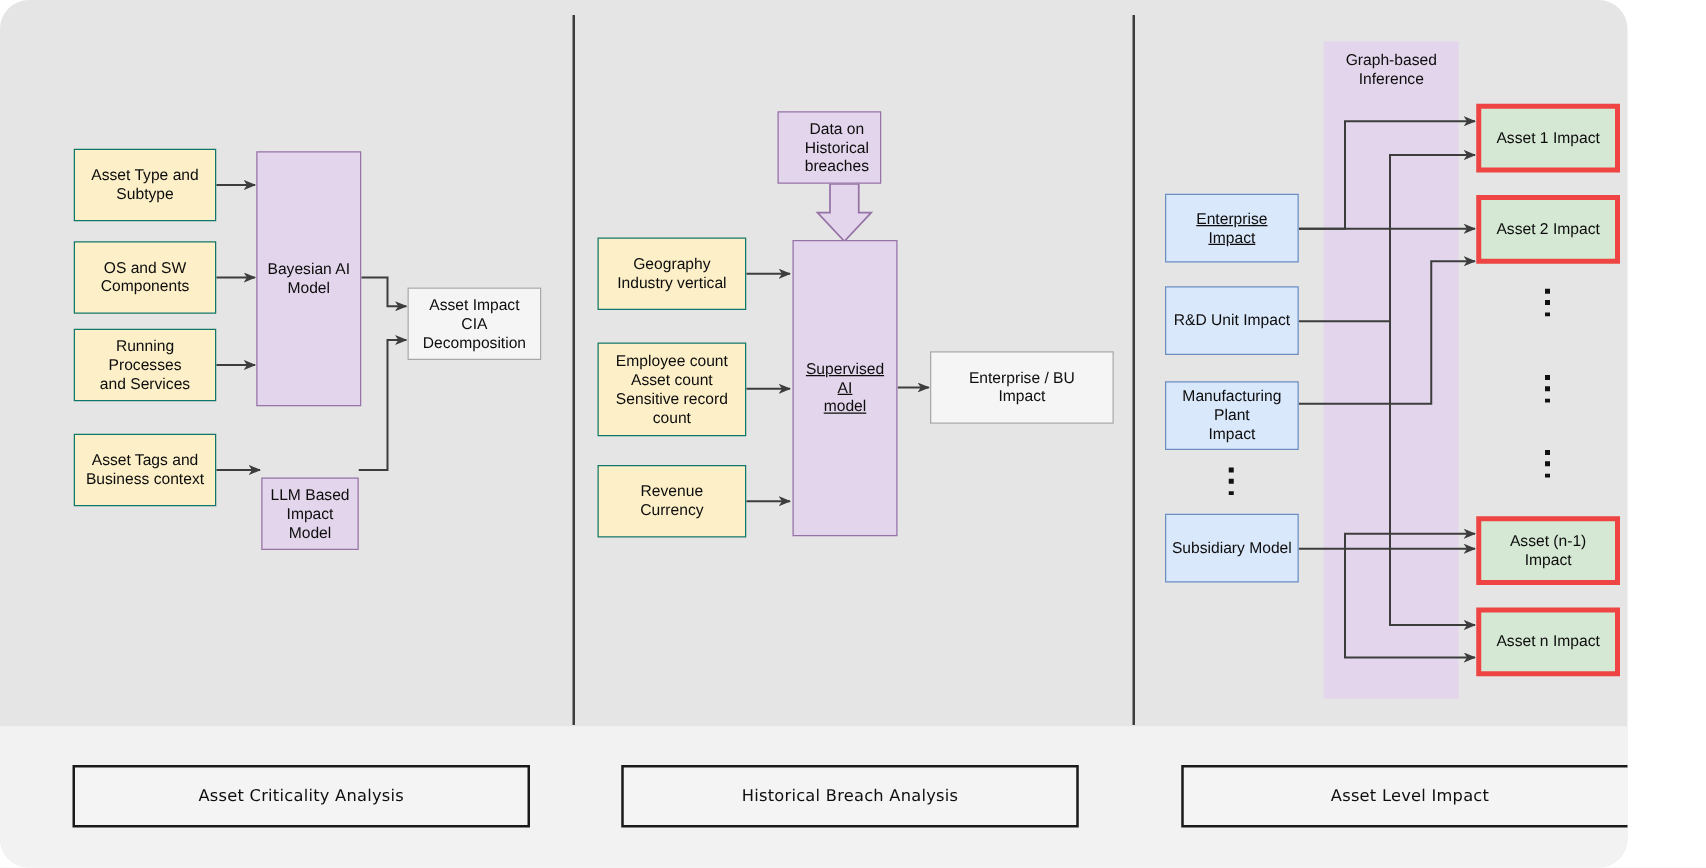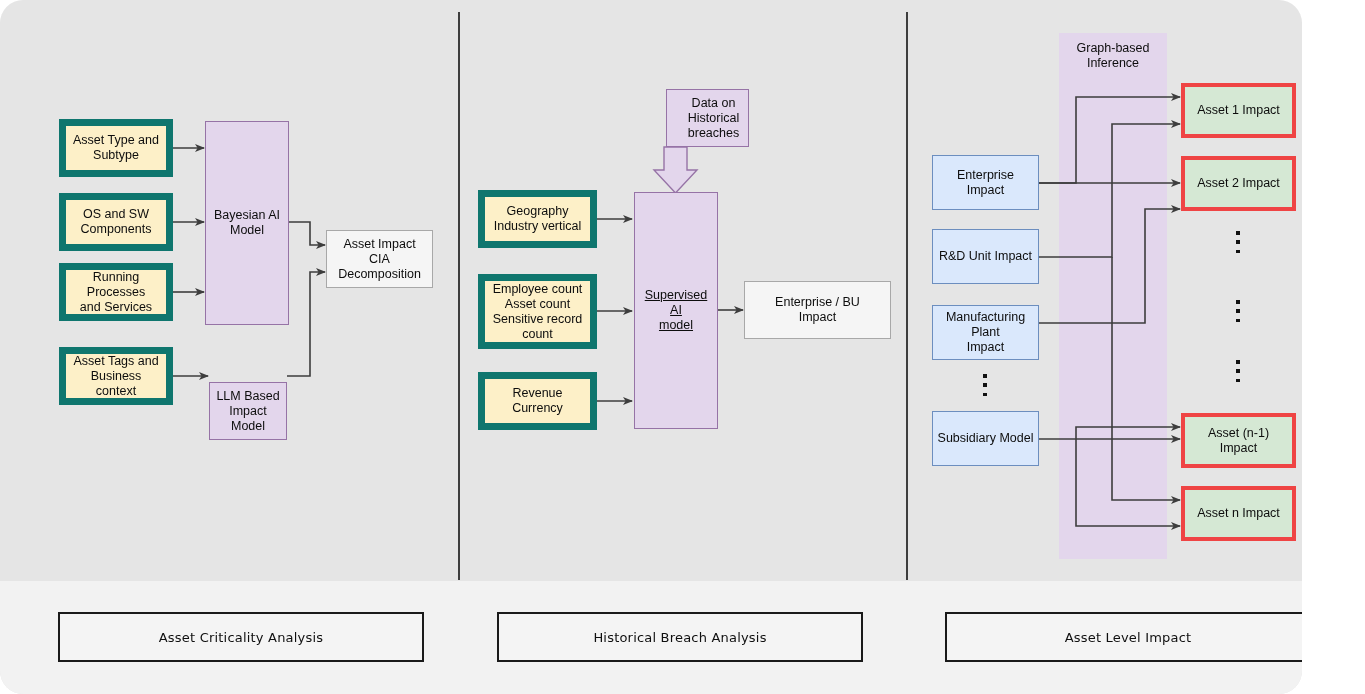--- a/index.html
+++ b/index.html
@@ -57,21 +57,21 @@
     display: flex;
     align-items: center;
     justify-content: center;
     text-align: center;
     font-size: 12.5px;
     line-height: 15px;
     color: #0d0d0d;
     padding: 2px 4px;
     white-space: pre-line;
   }
-  .n-yellow { background: #fdf0c8; border: 7px solid #0f766e; }
+  .n-yellow { background: #fdf0c8; border: 1px solid #0f766e; }
   .n-purple { background: #e3d6ec; border: 1px solid #9673a6; }
   .n-grey   { background: #f5f5f5; border: 1px solid #a8a8a8; }
   .n-blue   { background: #dae8fc; border: 1px solid #6c8ebf; }
   .n-green  { background: #d5e8d4; border: 4px solid #ef4444; }
 
   
   .band-purple {
     position: absolute;
     background: #e3d6ec;
   }
@@ -170,40 +170,40 @@
 Business context</div>
 
   <div class="node n-purple" style="left:205px; top:121px; width:84px; height:204px;">Bayesian AI
 Model</div>
   <div class="node n-purple" style="left:209px; top:346px; width:78px; height:58px;margin-top:36px;">LLM Based
 Impact Model</div>
 
   <div class="node n-grey" style="left:326px; top:230px; width:107px; height:58px;">Asset Impact
 CIA Decomposition</div>
 
-  <div class="node n-purple" style="left:666px; top:89px; width:83px; height:58px;padding-left:16px;">Data on
+  <div class="node n-purple" style="left:622px; top:89px; width:83px; height:58px;padding-left:16px;">Data on
 Historical
 breaches</div>
 
   <div class="node n-yellow" style="left:478px; top:190px; width:119px; height:58px;">Geography
 Industry vertical</div>
   <div class="node n-yellow" style="left:478px; top:274px; width:119px; height:75px;">Employee count
 Asset count
 Sensitive record
 count</div>
   <div class="node n-yellow" style="left:478px; top:372px; width:119px; height:58px;">Revenue
 Currency</div>
 
   <div class="node n-purple" style="left:634px; top:192px; width:84px; height:237px;text-decoration:underline;">Supervised AI
 model</div>
 
   <div class="node n-grey" style="left:744px; top:281px; width:147px; height:58px;">Enterprise / BU
 Impact</div>
 
-  <div class="node n-blue" style="left:932px; top:155px; width:107px; height:55px;">Enterprise Impact</div>
+  <div class="node n-blue" style="left:932px; top:155px; width:107px; height:55px;text-decoration:underline;">Enterprise Impact</div>
   <div class="node n-blue" style="left:932px; top:229px; width:107px; height:55px;">R&amp;D Unit Impact</div>
   <div class="node n-blue" style="left:932px; top:305px; width:107px; height:55px;">Manufacturing Plant
 Impact</div>
   <div class="node n-blue" style="left:932px; top:411px; width:107px; height:55px;">Subsidiary Model</div>
 
   <div class="node n-green" style="left:1181px; top:83px; width:115px; height:55px;">Asset 1 Impact</div>
   <div class="node n-green" style="left:1181px; top:156px; width:115px; height:55px;">Asset 2 Impact</div>
   <div class="node n-green" style="left:1181px; top:413px; width:115px; height:55px;">Asset (n-1) Impact</div>
   <div class="node n-green" style="left:1181px; top:486px; width:115px; height:55px;">Asset n Impact</div>
 

